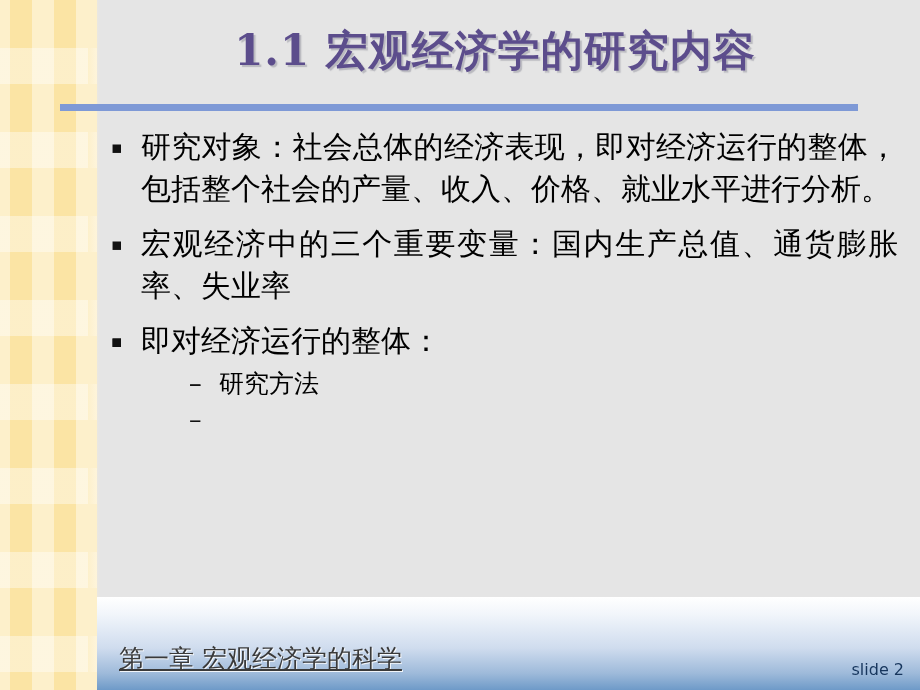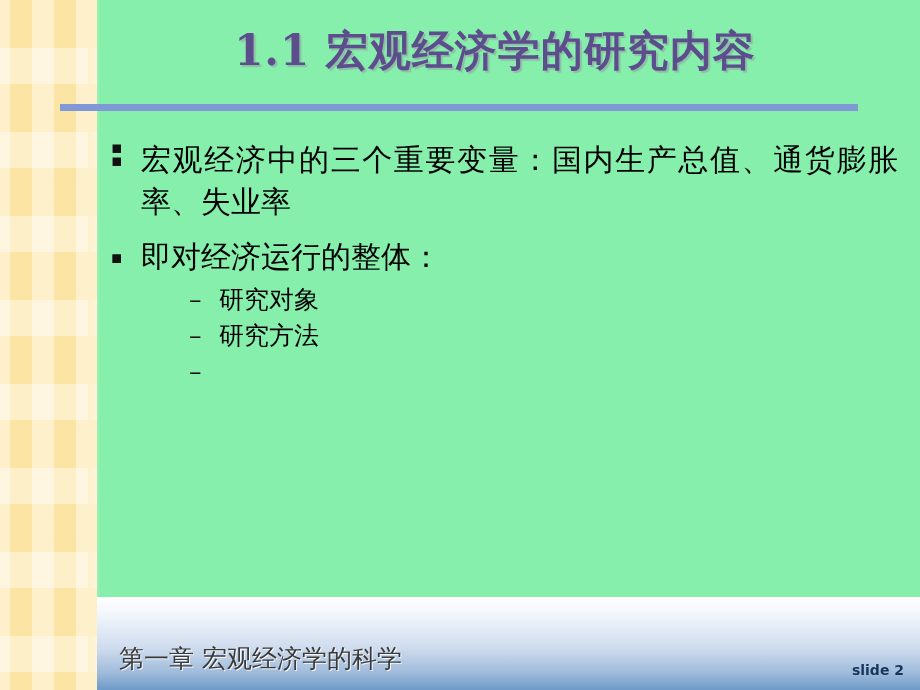--- a/index.html
+++ b/index.html
@@ -11,21 +11,21 @@
     width: 920px;
     height: 690px;
     overflow: hidden;
     font-family: "DejaVu Serif", serif;
   }
 
   #slide {
     position: relative;
     width: 920px;
     height: 690px;
-    background: #86efac;
+    background: #e5e5e5;
     overflow: hidden;
   }
 
   
   .sidebar {
     position: absolute;
     left: 0;
     top: 0;
     width: 97px;
     height: 690px;
@@ -154,28 +154,29 @@
   .footer-title {
     position: absolute;
     left: 22px;
     bottom: 16px;
     font-family: "DejaVu Serif", serif;
     font-size: 25px;
     line-height: 30px;
     color: #3a3a3a;
     text-shadow: 1px 1px 0 rgba(255,255,255,0.85);
     white-space: nowrap;
+    text-decoration: underline;
   }
   .footer-slide {
     position: absolute;
     right: 16px;
     bottom: 9px;
     font-family: "DejaVu Sans", sans-serif;
-    font-weight: bold;
-    font-size: 14px;
+    font-weight: normal;
+    font-size: 16px;
     line-height: 22px;
     color: #17365d;
     white-space: nowrap;
   }
 </style>
 </head>
 <body>
 
 <div id="slide">
 
@@ -184,38 +185,38 @@
   </div>
   <div class="sidebar-soft"></div>
 
   <div class="title">1.1 宏观经济学的研究内容</div>
   <div class="title-rule"></div>
 
   <div class="body">
 
     <div class="bullet">
       <span class="marker">▪</span>
+      <span>研究对象：社会总体的经济表现，即对经济运行的整体，包括整个社会的产量、收入、价格、就业水平进行分析。</span>
     </div>
 
     <div class="bullet">
       <span class="marker">▪</span>
       <span>宏观经济中的三个重要变量：国内生产总值、通货膨胀率、失业率</span>
     </div>
 
     <div class="bullet">
       <span class="marker">▪</span>
     </div>
 
     <div class="bullet">
       <span class="marker">▪</span>
       <span>即对经济运行的整体：</span>
       <ul class="sublist">
         <li class="subitem">
           <span class="dash">–</span>
-          <span>研究对象</span>
         </li>
         <li class="subitem">
           <span class="dash">–</span>
           <span>研究方法</span>
         </li>
         <li class="subitem">
           <span class="dash">–</span>
         </li>
       </ul>
     </div>

